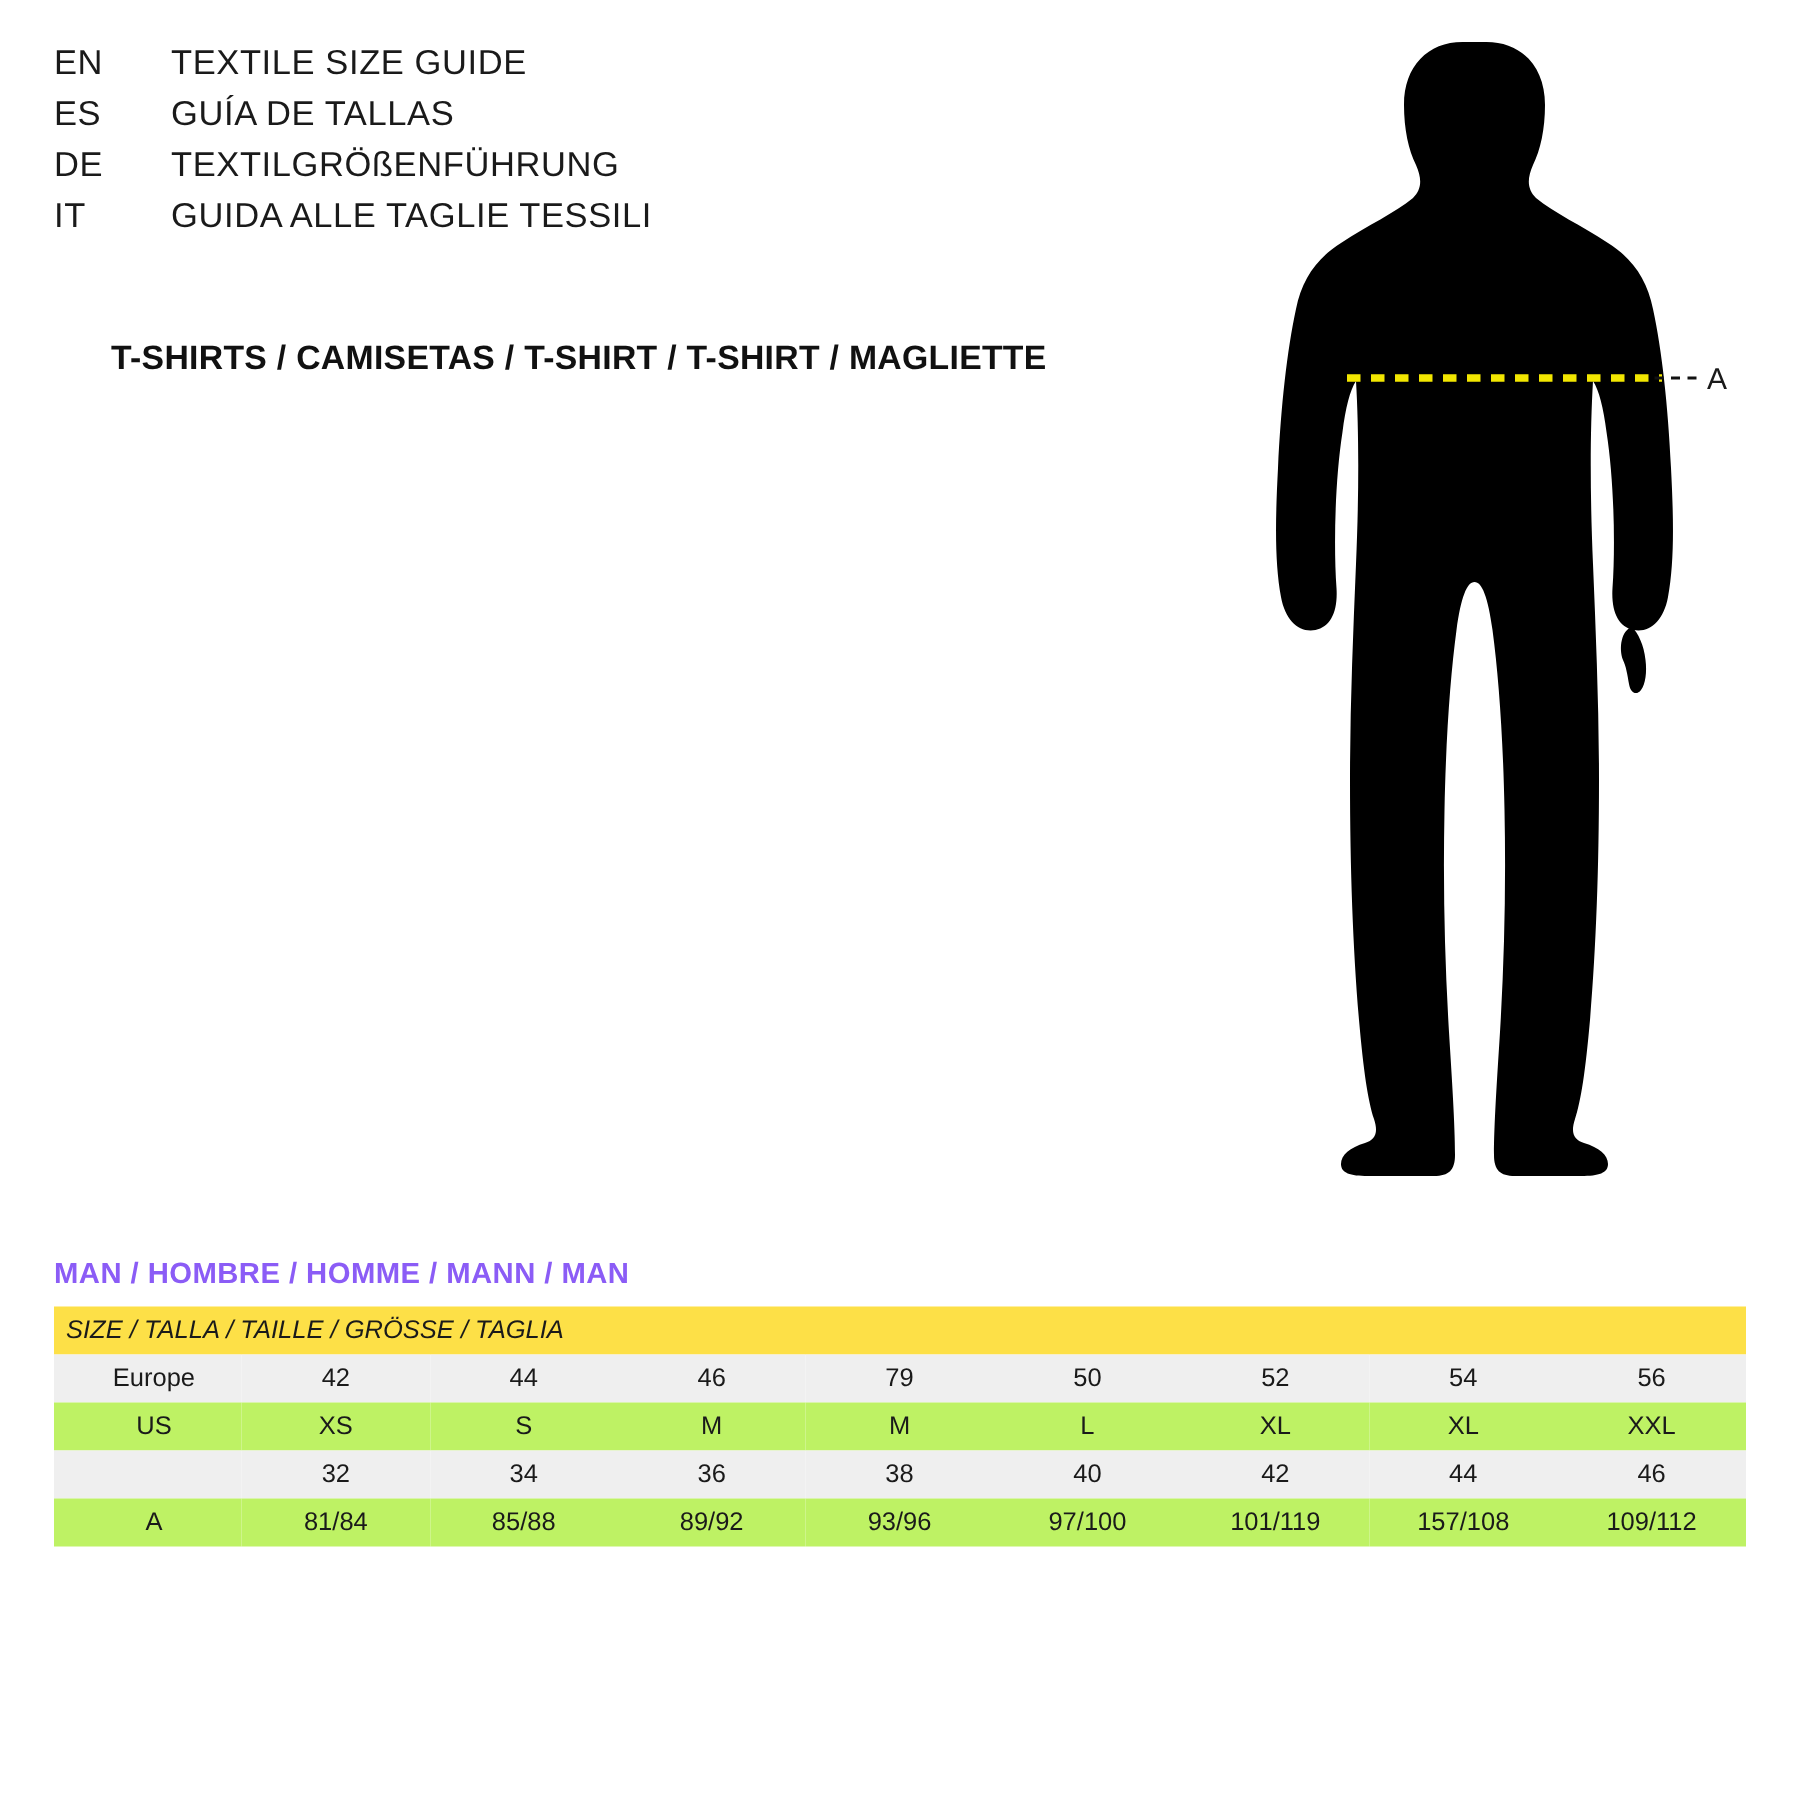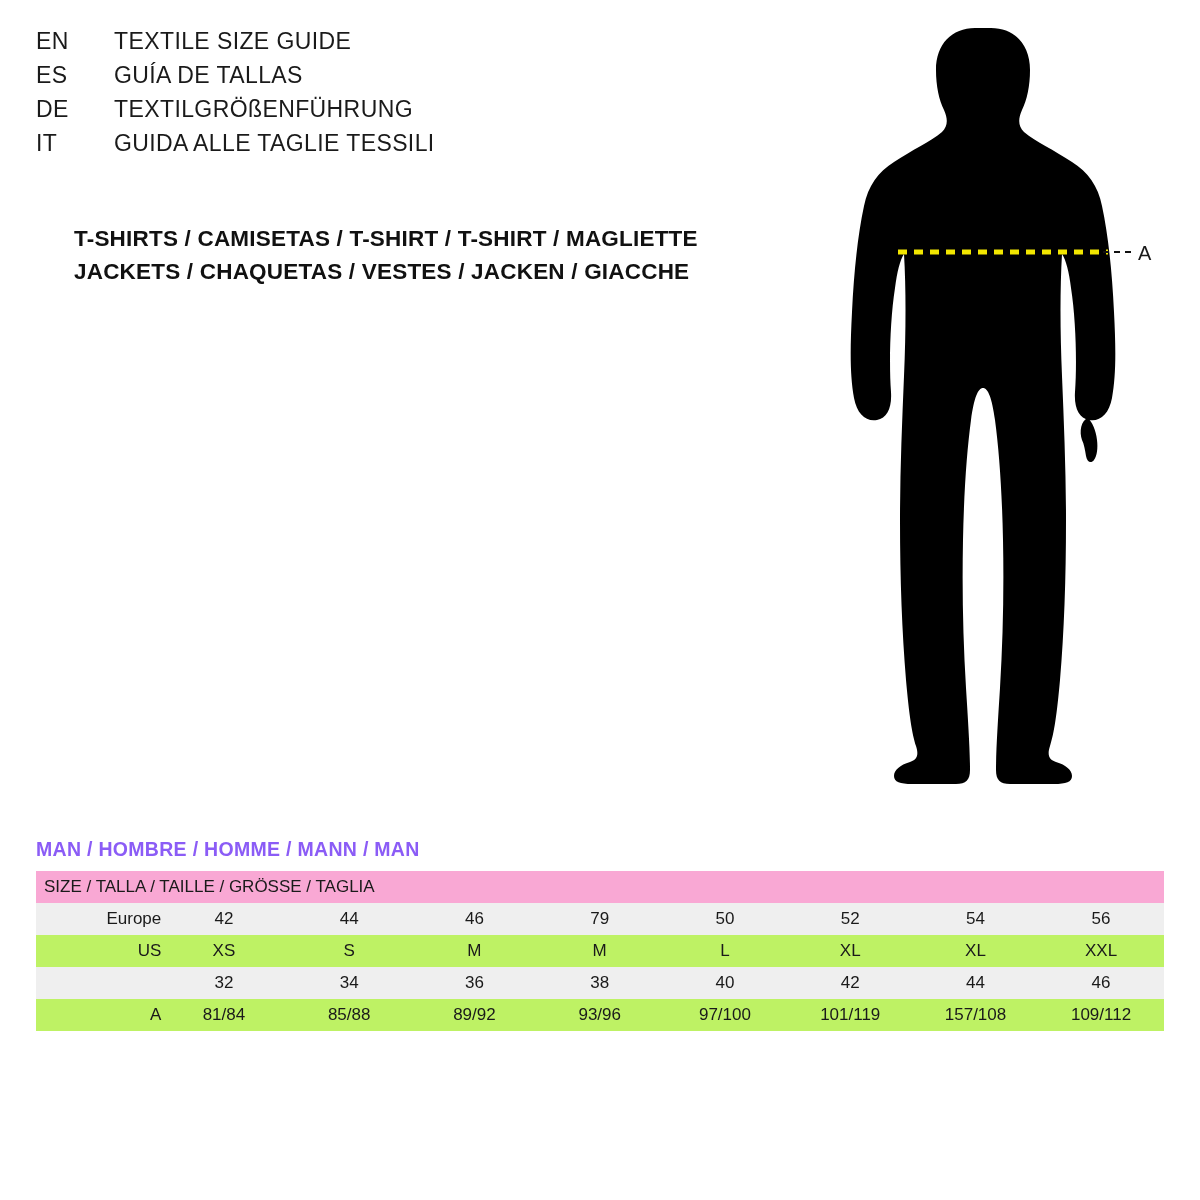--- a/index.html
+++ b/index.html
@@ -107,32 +107,33 @@
   }
   table.size-table td {
     font-size: 17px;
     color: #1a1a1a;
     height: 32px;
     padding: 0;
     vertical-align: middle;
   }
   .col-label {
     width: 168px;
-    text-align: right;
+    text-align: center;
     padding-left: 8px !important;
   }
   .val {
     text-align: center;
   }
   .row-head td {
-    background: #f9a8d4;
+    background: #fde047;
     color: #ffffff;
     font-size: 17px;
     height: 31px;
     font-weight: normal;
+    font-style: italic;
   }
   .row-head td.col-label {
     text-align: left;
   }
   .row-light td { background: #efefef; }
   .row-dark td  { background: #bef264; }
 
   .footnote {
     position: absolute;
     left: 40px;
@@ -160,21 +161,20 @@
       <div class="lang-text">TEXTILGRÖßENFÜHRUNG</div>
     </div>
     <div class="lang-row">
       <div class="lang-code">IT</div>
       <div class="lang-text">GUIDA ALLE TAGLIE TESSILI</div>
     </div>
   </div>
 
   <div class="category-block">
     <div class="category-line">T-SHIRTS / CAMISETAS / T-SHIRT / T-SHIRT / MAGLIETTE</div>
-    <div class="category-line">JACKETS / CHAQUETAS / VESTES / JACKEN / GIACCHE</div>
   </div>
 
   <div class="figure-wrap">
     <svg width="360" height="780" viewBox="0 0 360 780">
       <path fill="#000000" d="
         M155,8
         C132,8 116,24 116,50
         C116,66 119,80 124,90
         C128,99 128,106 122,112
         C110,122 92,130 74,142

